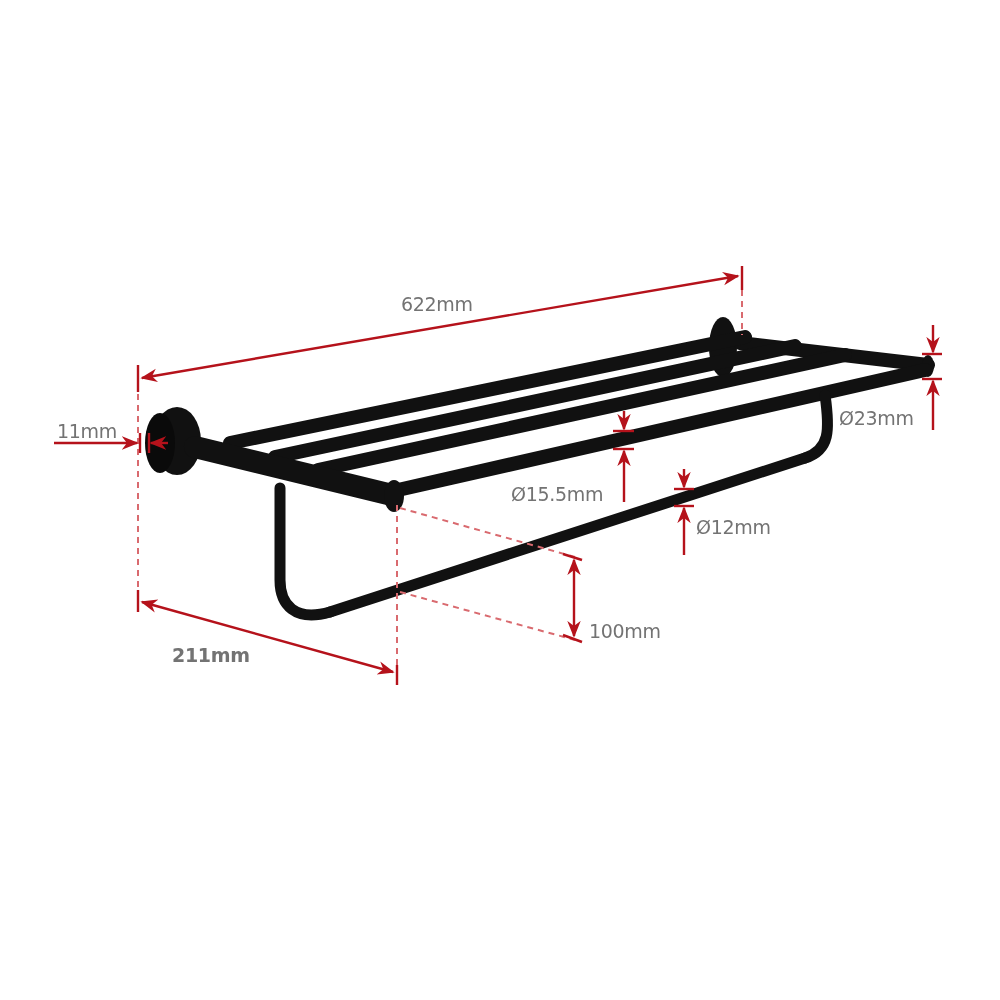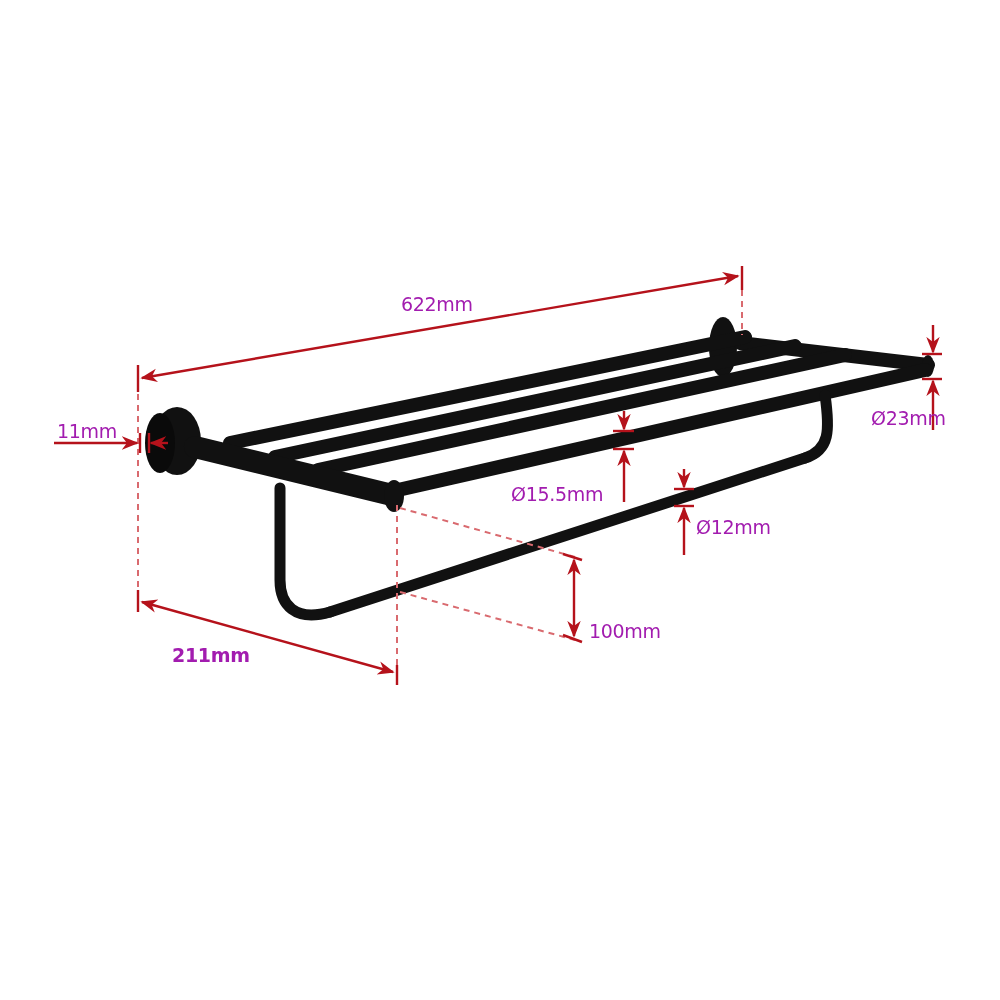--- a/index.html
+++ b/index.html
@@ -3,21 +3,21 @@
 <meta charset="utf-8">
 <style>
   html, body { margin: 0; padding: 0; background: #ffffff; }
   body { width: 1000px; height: 1000px; position: relative; overflow: hidden; }
   #diagram { position: absolute; left: 0; top: 0; width: 1000px; height: 1000px; }
   .label {
     position: absolute;
     font-family: "DejaVu Sans", sans-serif;
     font-size: 19px;
     font-weight: 500;
-    color: #a21caf;
+    color: #737373;
     white-space: nowrap;
     letter-spacing: -0.3px;
   }
 </style>
 </head>
 <body>
 
 <svg id="diagram" viewBox="0 0 1000 1000" xmlns="http://www.w3.org/2000/svg">
   <defs>
     <marker id="arr" viewBox="0 0 10 10" refX="9" refY="5" markerWidth="7" markerHeight="7" orient="auto-start-reverse">
@@ -89,17 +89,17 @@
     <line x1="674" y1="506" x2="694" y2="506"></line>
 
     <line x1="574" y1="560" x2="574" y2="636" marker-start="url(#arr)" marker-end="url(#arr)"></line>
     <line x1="563" y1="554" x2="582" y2="560"></line>
     <line x1="563" y1="635" x2="582" y2="642"></line>
   </g>
 </svg>
 
 <div class="label" style="left:401px; top:293px;">622mm</div>
 <div class="label" style="left:57px; top:420px;">11mm</div>
-<div class="label" style="left:839px; top:407px;margin-left:32px;">Ø23mm</div>
+<div class="label" style="left:839px; top:407px;">Ø23mm</div>
 <div class="label" style="left:511px; top:483px;text-align:center;">Ø15.5mm</div>
 <div class="label" style="left:696px; top:516px;">Ø12mm</div>
 <div class="label" style="left:589px; top:588px;margin-top:32px;">100mm</div>
 <div class="label" style="left:172px; top:644px;font-weight:bold;">211mm</div>
 
 </body></html>

